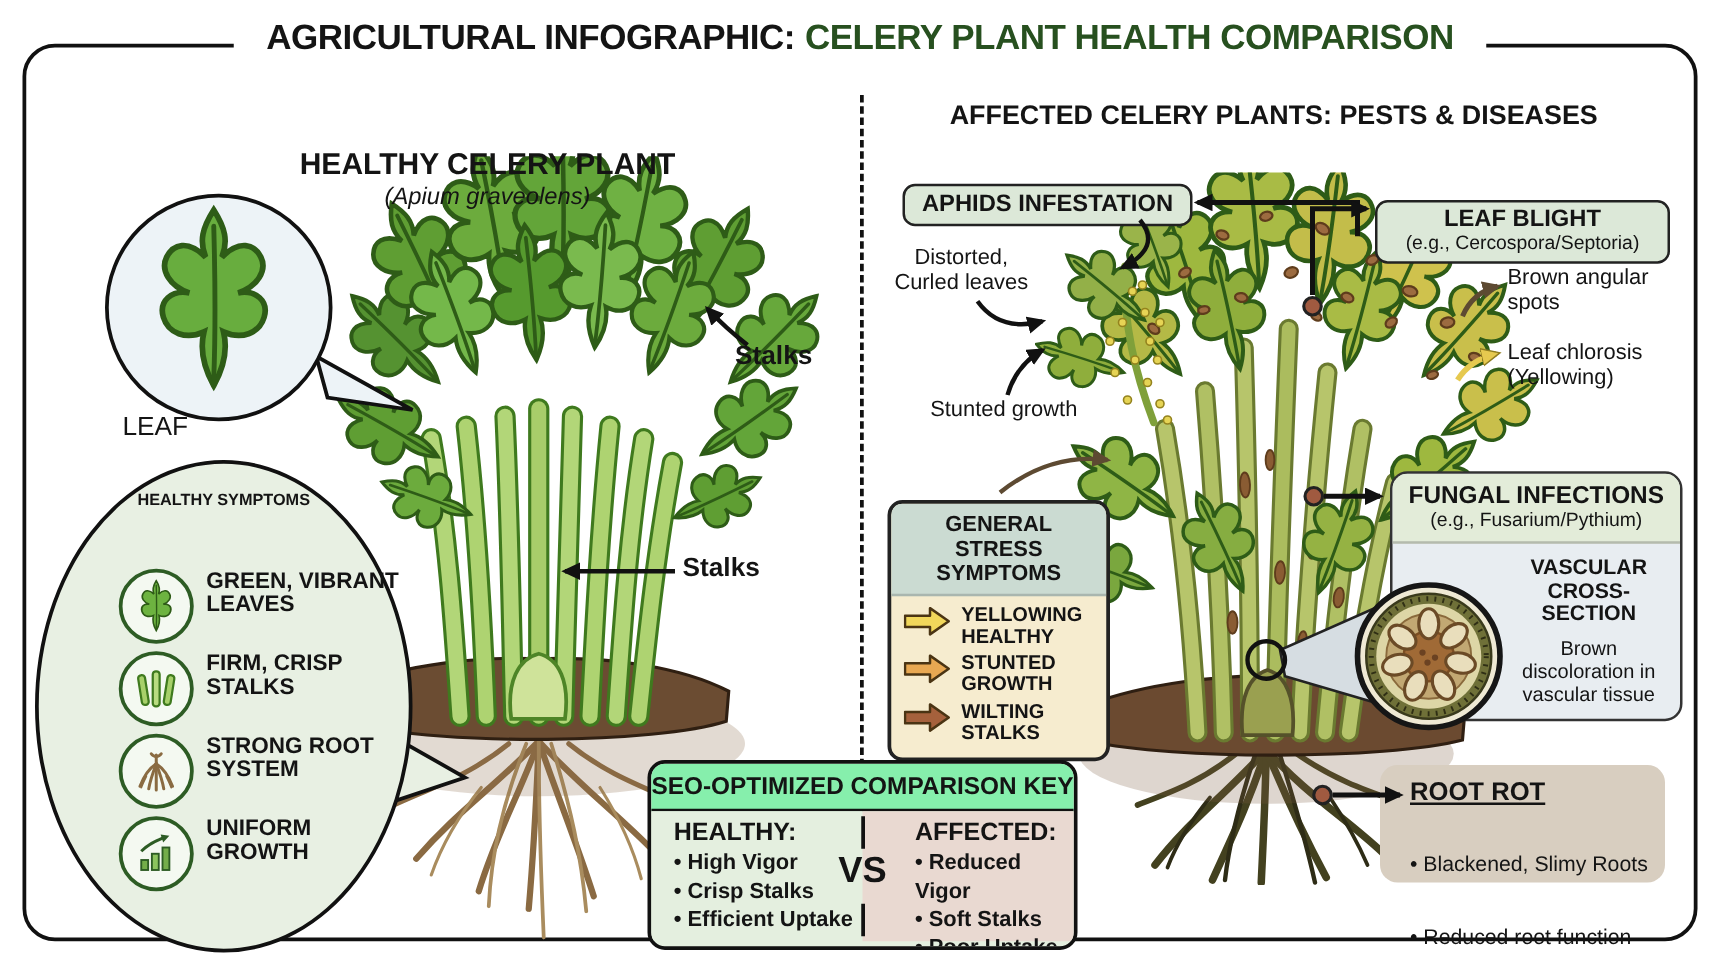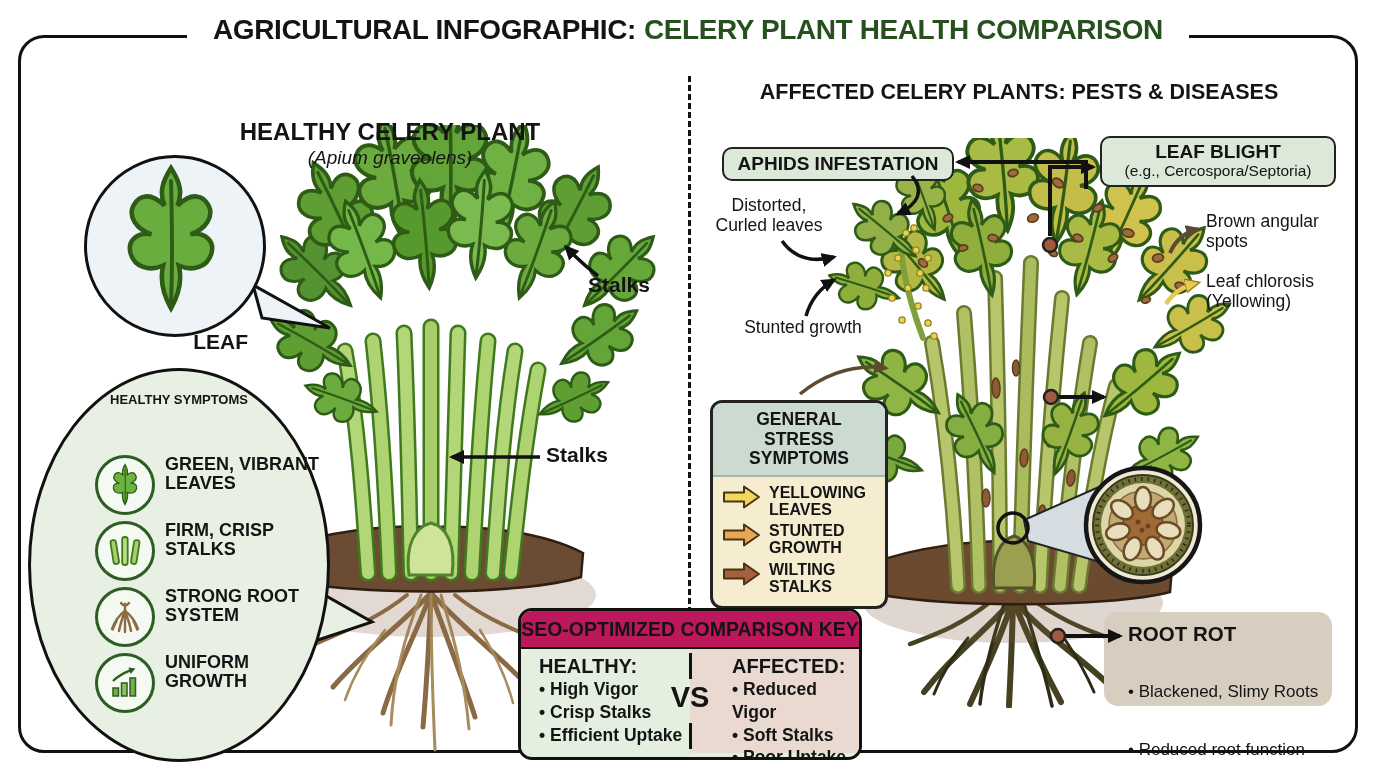--- a/index.html
+++ b/index.html
@@ -13,22 +13,22 @@
   .page-title{position:absolute;left:0;right:0;top:14px;text-align:center;z-index:3;}
   .page-title .wrap{display:inline-block;background:#fff;padding:0 26px;
       font-size:28px;font-weight:700;letter-spacing:-0.4px;}
   .t2{color:#27501f;margin-left:8px;}
   .sec-head{position:absolute;text-align:center;font-weight:700;z-index:4;}
   .h-heading{font-size:24px;}
   .h-latin{font-size:19px;font-style:italic;font-weight:400;margin-top:1px;}
   .a-heading{font-size:21.5px;}
   .leaf-circle{position:absolute;left:84px;top:155px;width:176px;height:176px;border-radius:50%;
       background:#edf3f7;border:3.5px solid #111;z-index:3;}
-  .leaf-label{position:absolute;left:98px;top:330px;width:150px;text-align:right;
-      font-size:21px;font-weight:700;z-index:4;}
+  .leaf-label{position:absolute;left:98px;top:330px;width:150px;text-align:left;
+      font-size:21px;font-weight:400;z-index:4;}
   .stalks-label{position:absolute;font-size:21px;font-weight:700;z-index:4;}
   .bubble{position:absolute;left:28px;top:368px;width:296px;height:388px;border-radius:50%;
       background:#e8f0e3;border:3.5px solid #111;z-index:4;}
   .bubble-title{position:absolute;left:48px;top:22px;width:200px;text-align:center;
       font-size:13px;font-weight:700;line-height:1.1;}
   .sym-item{position:absolute;left:64px;width:230px;display:flex;gap:10px;}
   .sym-ic{width:54px;height:54px;border-radius:50%;border:3px solid #2d5c24;background:#f4f9f1;
       display:flex;align-items:center;justify-content:center;flex-shrink:0;}
   .sym-label{font-size:18px;font-weight:700;line-height:1.06;width:158px;}
   .pill{position:absolute;background:#dce8d8;border:2.5px solid #222;border-radius:10px;
@@ -46,26 +46,26 @@
   .fungal-box{position:absolute;left:1112px;top:377px;width:230px;height:196px;border-radius:14px;
       overflow:hidden;border:2.5px solid #333;z-index:4;background:#e8edf1;}
   .fungal-header{background:#e3ecd9;text-align:center;padding:6px 4px 7px;border-bottom:2px solid #33333344;}
   .box-title{font-size:19.5px;font-weight:700;}
   .box-sub{font-size:15.5px;}
   .fungal-body{padding:10px 8px 0 92px;text-align:center;}
   .cross-title{font-size:17px;font-weight:700;line-height:1.1;}
   .cross-note{font-size:16px;line-height:1.15;margin-top:10px;}
   .rootrot-box{position:absolute;left:1104px;top:612px;width:228px;height:94px;border-radius:14px;
       background:#d8cec0;z-index:4;padding:10px 0 0 24px;box-sizing:border-box;}
-  .rootrot-title{font-size:20.5px;font-weight:700;}
+  .rootrot-title{font-size:20.5px;font-weight:700;text-decoration:underline;}
   .bullet{font-size:17px;line-height:1.35;margin-top:35px;}
   .bullet::before{content:"• ";}
   .key-box{position:absolute;left:518px;top:608px;width:338px;height:146px;border:3px solid #111;
       border-radius:14px;overflow:hidden;z-index:4;background:#e4efdf;}
-  .key-header{background:#be185d;text-align:center;font-size:19.5px;font-weight:700;
+  .key-header{background:#86efac;text-align:center;font-size:19.5px;font-weight:700;
       padding:7px 0 6px;border-bottom:2.5px solid #111;}
   .key-body{position:relative;display:flex;height:104px;}
   .key-col{width:50%;box-sizing:border-box;padding:6px 0 0 18px;}
   .key-col-healthy{background:#e4efdf;}
   .key-col-affected{background:#e9d9d1;padding-left:42px;}
   .key-col-head{font-size:20px;font-weight:700;}
   .key-bullet{font-size:17.5px;font-weight:700;line-height:1.3;}
   .key-bullet::before{content:"• ";}
   .key-vs{position:absolute;left:50%;top:48px;transform:translate(-50%,-50%);
       font-size:29px;font-weight:700;z-index:2;}
@@ -336,51 +336,61 @@
       </g>
     </g>
   </svg>
 
   <div class="pill" style="left:722px;top:147px;width:228px;padding:4px 0;">
     <div class="pill-title">APHIDS INFESTATION</div>
   </div>
   <div class="callout" style="left:706px;top:196px;width:126px;text-align:center;">Distorted, Curled leaves</div>
   <div class="callout" style="left:733px;top:318px;width:140px;text-align:center;">Stunted growth</div>
 
-  <div class="pill" style="left:1100px;top:136px;width:232px;padding:3px 0 5px;">
+  <div class="pill" style="left:1100px;top:160px;width:232px;padding:3px 0 5px;">
     <div class="pill-title">LEAF BLIGHT</div>
     <div class="pill-sub">(e.g., Cercospora/Septoria)</div>
   </div>
   <div class="callout" style="left:1206px;top:212px;width:138px;">Brown angular spots</div>
   <div class="callout" style="left:1206px;top:272px;width:138px;">Leaf chlorosis (Yellowing)</div>
 
   <div class="stress-box">
     <div class="stress-head">GENERAL STRESS SYMPTOMS</div>
     <div class="stress-body">
       <div class="stress-row">
         <svg width="38" height="24" viewBox="0 0 38 24">
           <polygon points="1,7.5 21,7.5 21,1.5 36,12 21,22.5 21,16.5 1,16.5" stroke="#4a3413" stroke-width="2" stroke-linejoin="round" fill="#f1d75b"></polygon>
         </svg>
-        <div class="stress-label">YELLOWING LEAVES</div>
+        <div class="stress-label">YELLOWING HEALTHY</div>
       </div>
       <div class="stress-row">
         <svg width="38" height="24" viewBox="0 0 38 24">
           <polygon points="1,7.5 21,7.5 21,1.5 36,12 21,22.5 21,16.5 1,16.5" stroke="#4a3413" stroke-width="2" stroke-linejoin="round" fill="#e8a852"></polygon>
         </svg>
         <div class="stress-label">STUNTED GROWTH</div>
       </div>
       <div class="stress-row">
         <svg width="38" height="24" viewBox="0 0 38 24">
           <polygon points="1,7.5 21,7.5 21,1.5 36,12 21,22.5 21,16.5 1,16.5" stroke="#4a3413" stroke-width="2" stroke-linejoin="round" fill="#a5613c"></polygon>
         </svg>
         <div class="stress-label">WILTING STALKS</div>
       </div>
     </div>
   </div>
 
+  <div class="fungal-box">
+    <div class="fungal-header">
+      <div class="box-title">FUNGAL INFECTIONS</div>
+      <div class="box-sub">(e.g., Fusarium/Pythium)</div>
+    </div>
+    <div class="fungal-body">
+      <div class="cross-title">VASCULAR CROSS-SECTION</div>
+      <div class="cross-note">Brown discoloration in vascular tissue</div>
+    </div>
+  </div>
 
   <svg class="abs" style="left:1078px;top:460px;z-index:5;" width="132" height="132" viewBox="0 0 132 132">
     <circle cx="65" cy="65" r="57" fill="#efe9d4" stroke="#161616" stroke-width="4.5"></circle>
     <circle cx="65" cy="65" r="50" fill="#6f7038" stroke="#3a3a1c" stroke-width="2"></circle>
     <circle cx="65" cy="65" r="42" fill="#ddd6a6"></circle>
     <circle cx="65" cy="65" r="46" fill="none" stroke="#2f2e14" stroke-width="4" stroke-dasharray="1.5,5"></circle>
     <circle cx="65" cy="65" r="34" fill="#c2a873" stroke="#8a6a3c" stroke-width="1.5"></circle>
     <circle cx="65" cy="65" r="20" fill="#a06a36" stroke="#7c4e22" stroke-width="2"></circle>
     <g fill="#e9debc" stroke="#6b4a26" stroke-width="2.5">
       <ellipse cx="65" cy="65" rx="8" ry="12" transform="rotate(0 65 65) translate(0,-26)"></ellipse>

